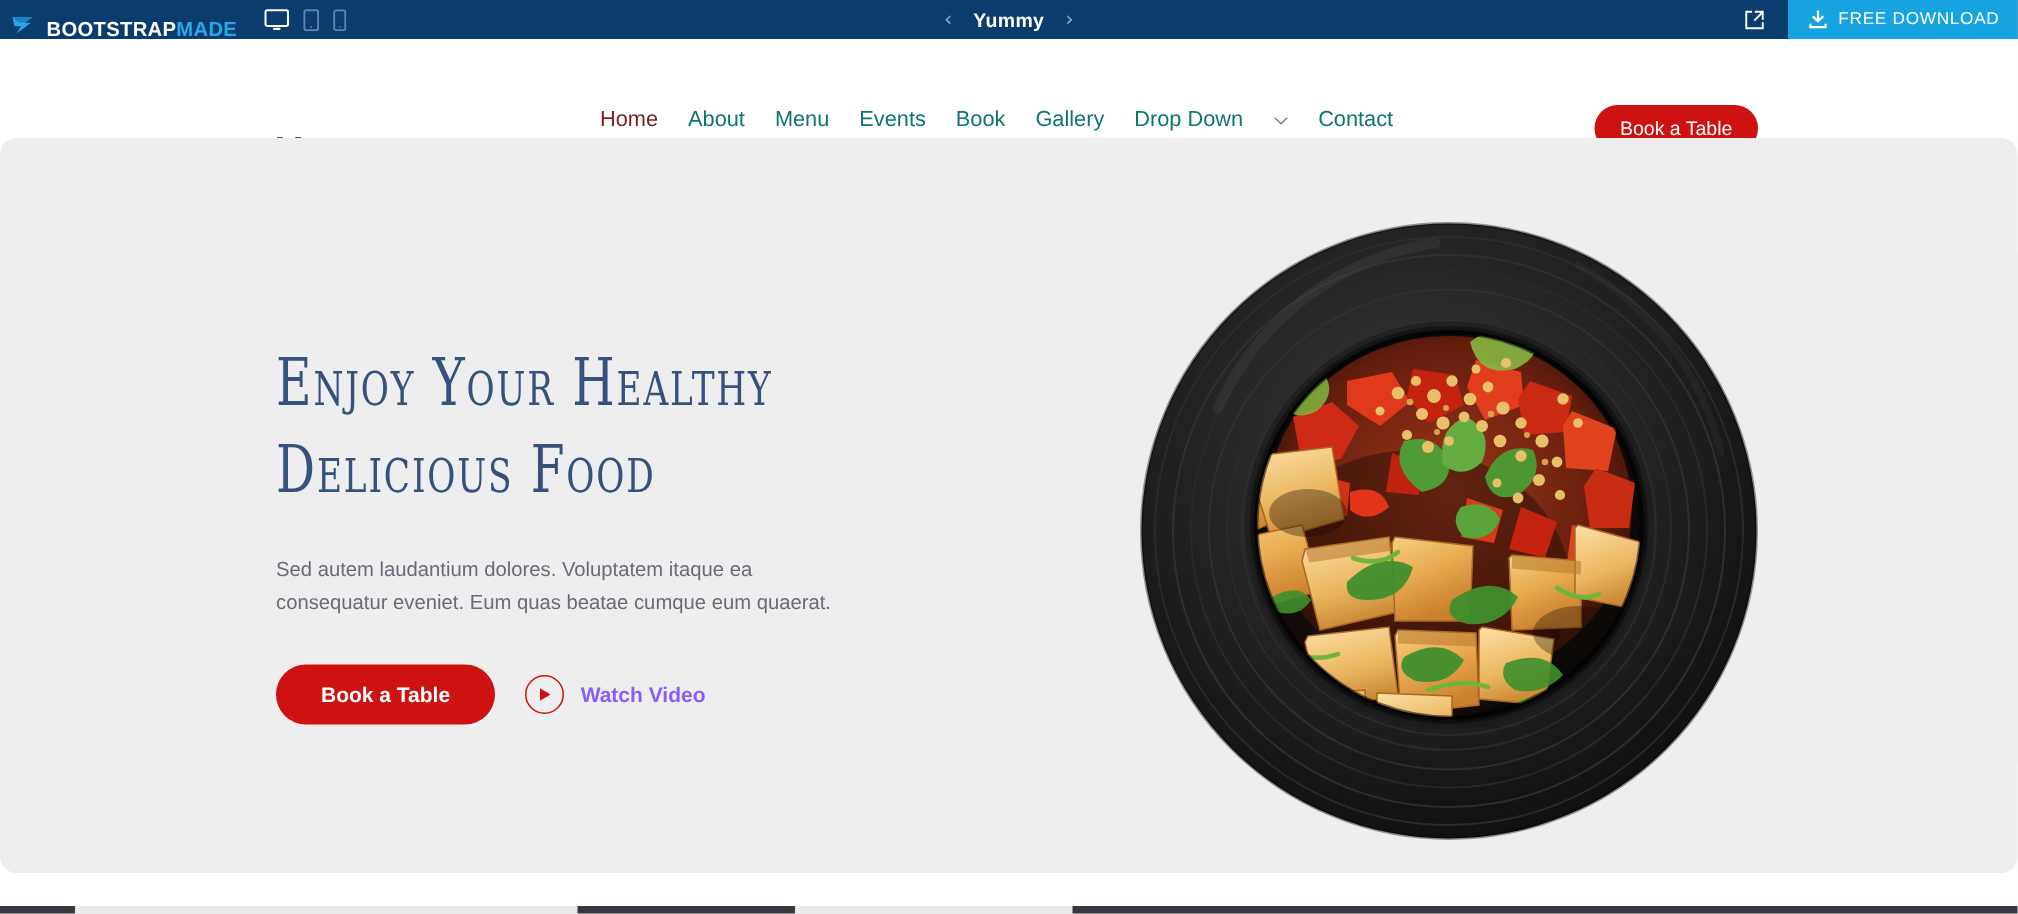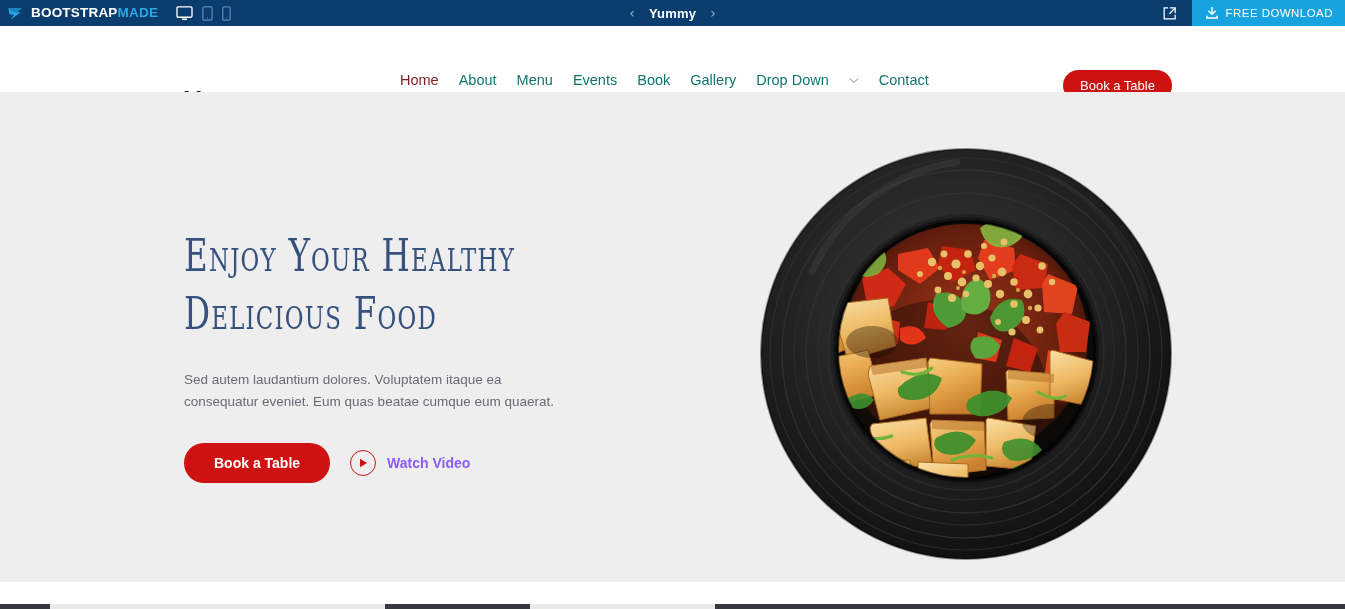--- a/index.html
+++ b/index.html
@@ -12,21 +12,21 @@
   }
 
   
   #preview-bar{
     position:absolute; top:0; left:0;
     width:1345px; height:26px;
     background:#0a3d6e;
     display:flex; align-items:center;
   }
   #bm-logo{
-    display:flex; align-items:center; gap:6px;
+    display:flex; align-items:flex-end; gap:6px;
     padding-left:6px; height:26px;
   }
   #bm-mark{ width:19px; height:19px; display:block; }
   #bm-word{
     font-size:13.5px; font-weight:bold; letter-spacing:.2px;
     line-height:1; white-space:nowrap;
   }
   #bm-word .bs{ color:#ffffff; }
   #bm-word .made{ color:#2aa7e8; }
 
@@ -108,20 +108,21 @@
     cursor:pointer; white-space:nowrap;
     font-family:"Liberation Sans", sans-serif;
   }
 
   
   #hero{
     position:absolute; top:92px; left:0;
     width:1345px; height:490px;
     background:#eeeeee;
     overflow:hidden;
+    border-radius:11px;
   }
   #hero-text{
     position:absolute; left:184px; top:135px; width:420px;
   }
   #hero-title{
     font-family:"DejaVu Serif", serif;
     font-size:44px; line-height:1.32;
     color:#37517e;
     font-weight:normal;
     font-stretch:condensed;

